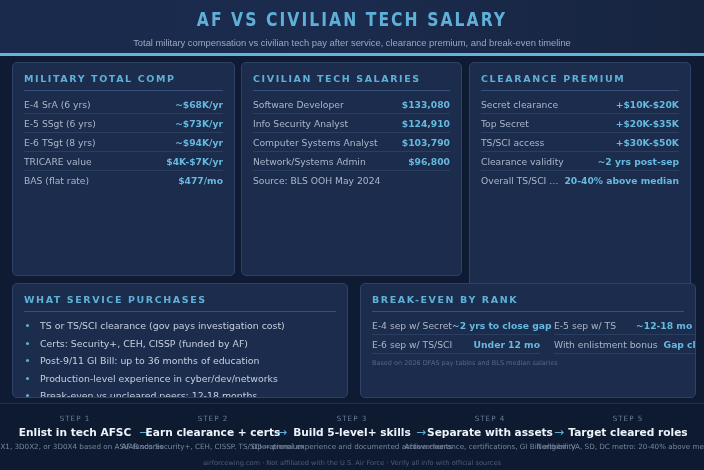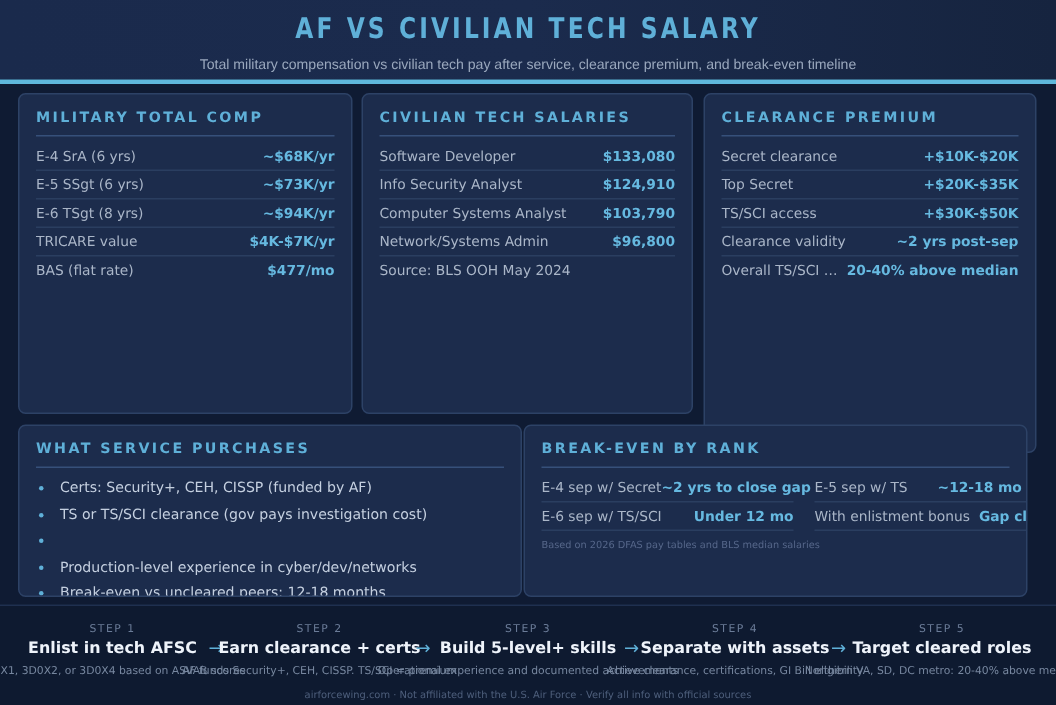--- a/index.html
+++ b/index.html
@@ -199,41 +199,42 @@
       </div>
   </div>
 </div>
 
 <div class="card" style="left:12px; top:283px; width:336px; height:115px;">
   <div class="card-title">WHAT SERVICE PURCHASES</div>
   <div class="card-rule"></div>
   <div class="bullets">
     <div class="bullet">
         <span class="dot"></span>
+        <span>TS or TS/SCI clearance (gov pays investigation cost)</span>
+      </div>
+    <div class="bullet">
+        <span class="dot"></span>
         <span>Certs: Security+, CEH, CISSP (funded by AF)</span>
       </div>
     <div class="bullet">
         <span class="dot"></span>
-        <span>TS or TS/SCI clearance (gov pays investigation cost)</span>
-      </div>
-    <div class="bullet">
-        <span class="dot"></span>
+        <span>Post-9/11 GI Bill: up to 36 months of education</span>
       </div>
     <div class="bullet">
         <span class="dot"></span>
         <span>Production-level experience in cyber/dev/networks</span>
       </div>
     <div class="bullet">
         <span class="dot"></span>
         <span>Break-even vs uncleared peers: 12-18 months</span>
       </div>
   </div>
 </div>
 
-<div class="card" style="left:349px; top:283px; width:336px; height:115px;">
+<div class="card" style="left:360px; top:283px; width:336px; height:115px;">
   <div class="card-title">BREAK-EVEN BY RANK</div>
   <div class="card-rule"></div>
   <div class="be-grid">
     <div class="be-row">
       <div class="be-cell">
           <span class="lbl">E-4 sep w/ Secret</span>
           <span class="val">~2 yrs to close gap</span>
         </div>
       <div class="be-cell" style="justify-content:flex-start; gap:20px;">
           <span class="lbl">E-5 sep w/ TS</span>

